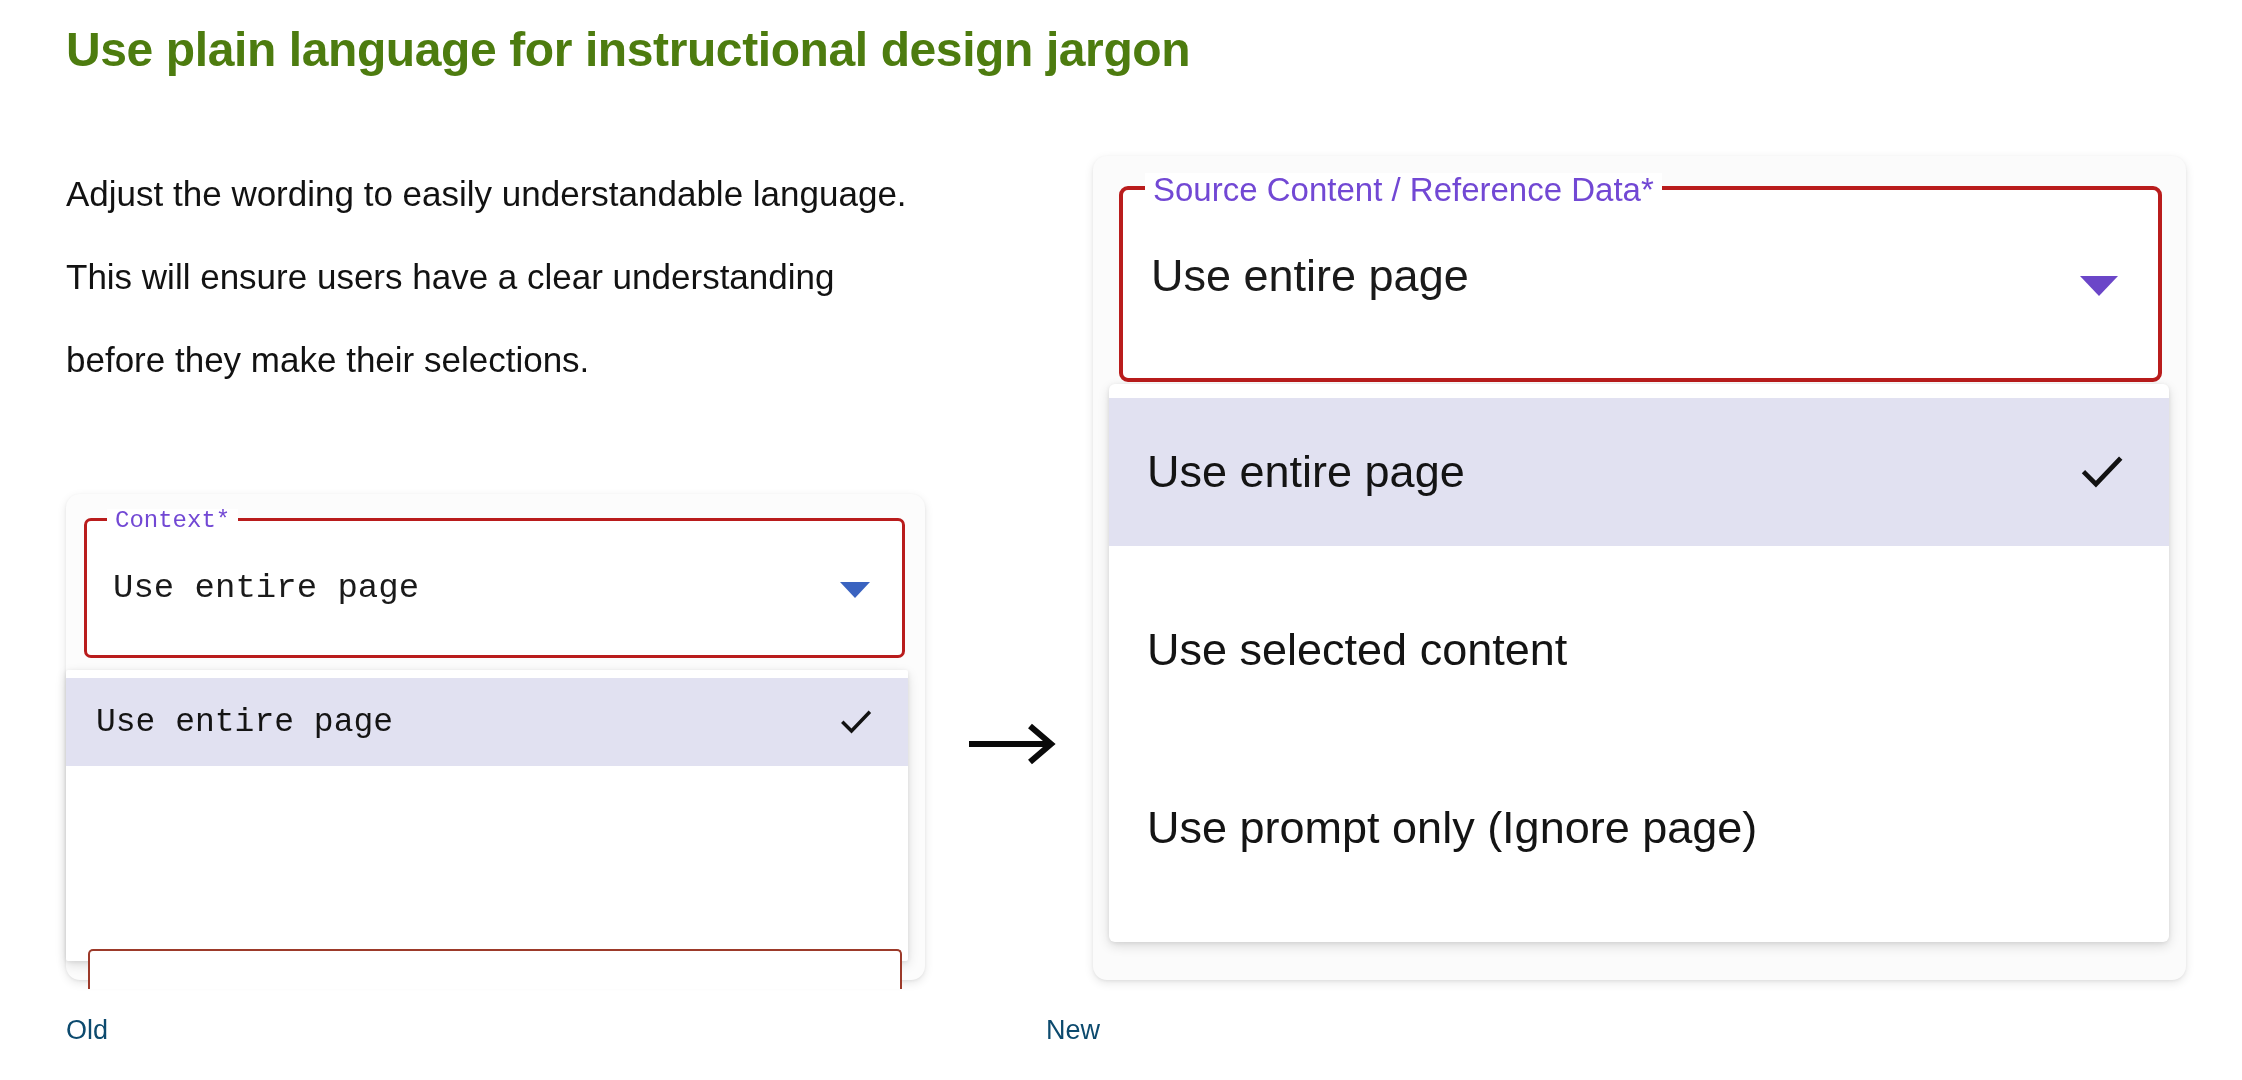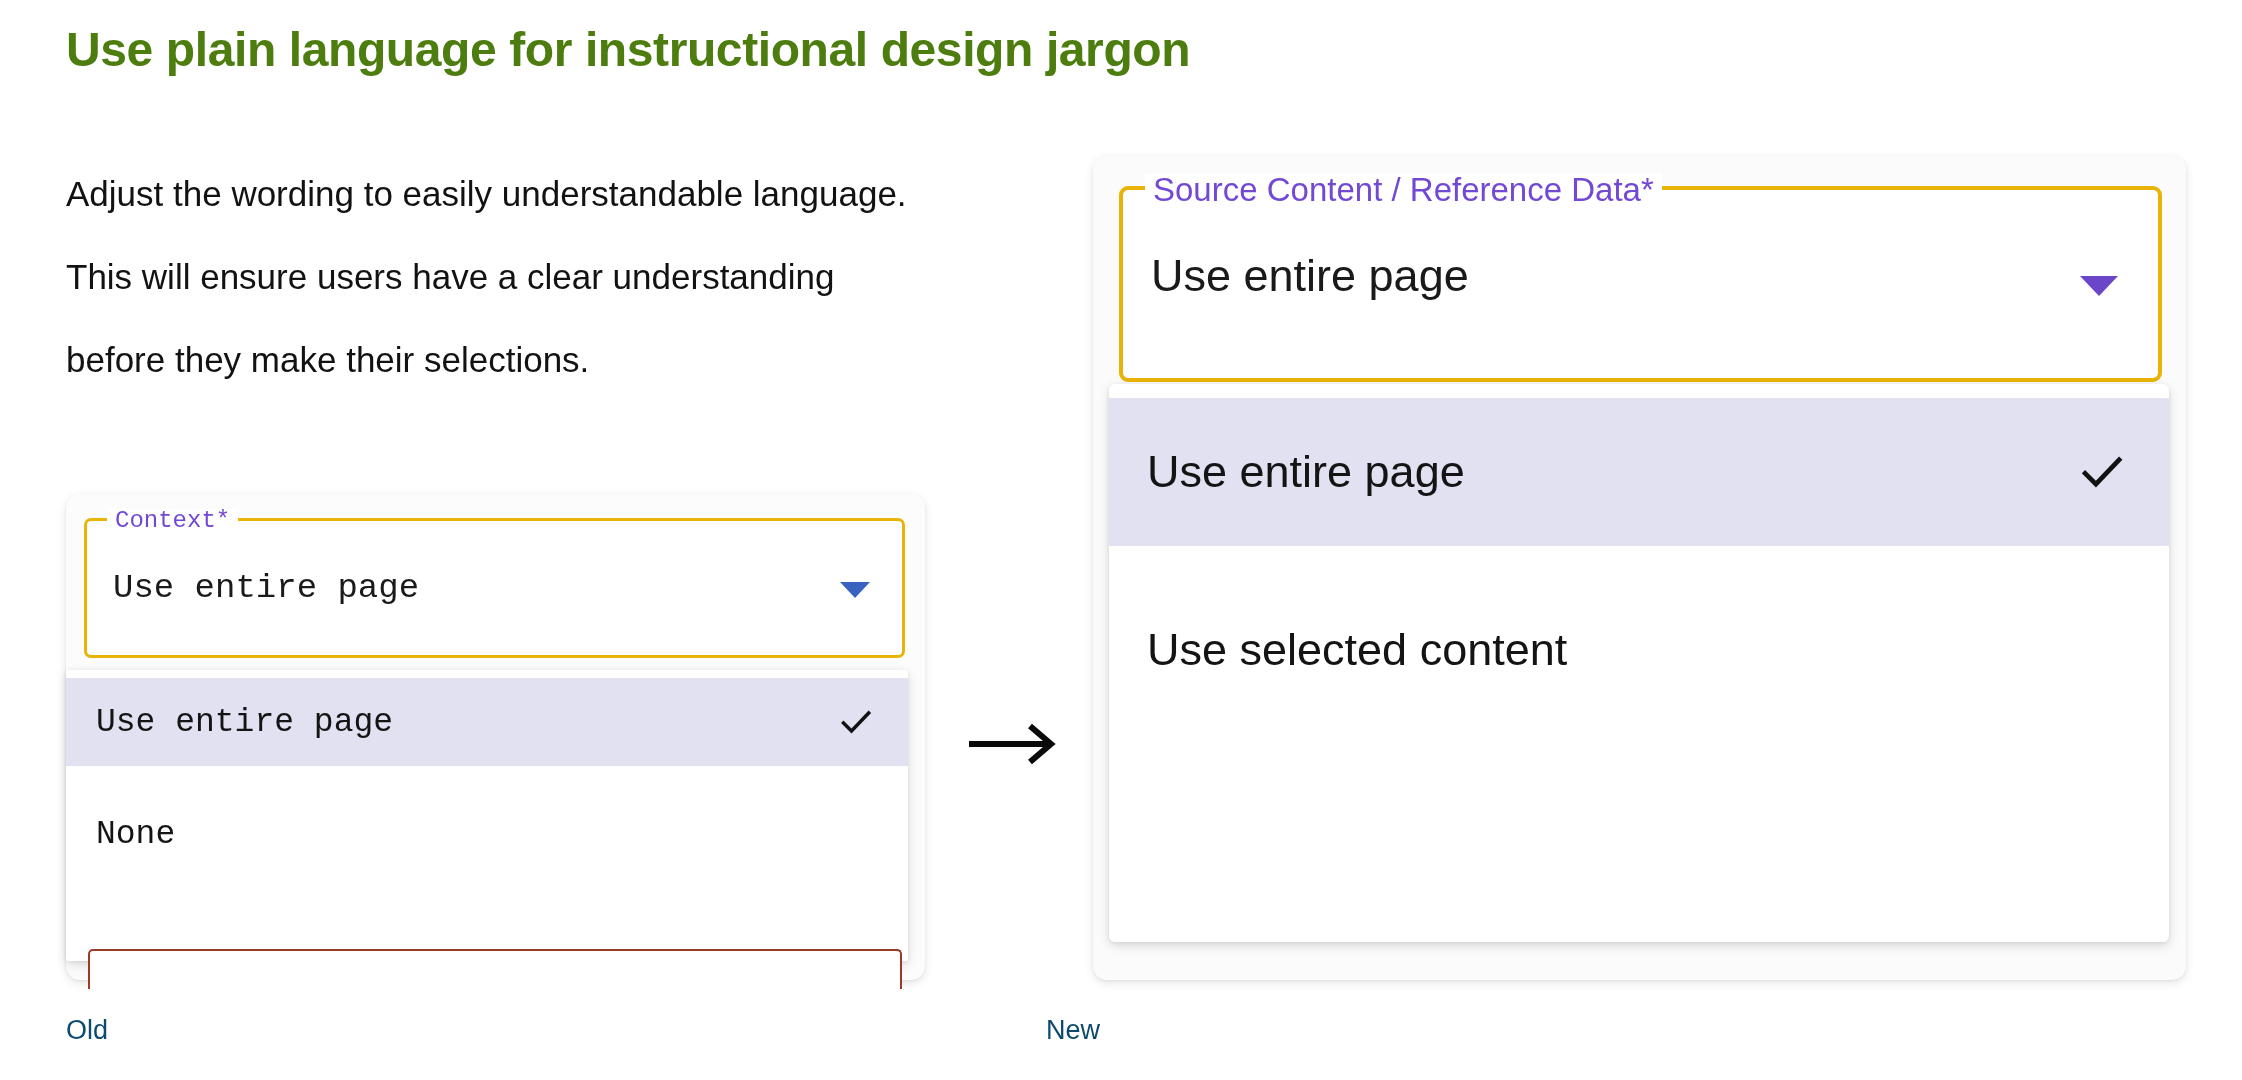--- a/index.html
+++ b/index.html
@@ -68,21 +68,21 @@
     top: 156px;
     width: 1093px;
     height: 824px;
     background: #fbfbfb;
   }
 
   
   .select-wrap {
     position: absolute;
     background: #ffffff;
-    border: 3px solid #eab308;
+    border: 3px solid #b91c1c;
     border-radius: 7px;
     box-sizing: border-box;
   }
   .select-wrap.old {
     left: 18px;
     top: 24px;
     width: 821px;
     height: 140px;
   }
   .select-wrap.new {
@@ -257,23 +257,20 @@
     </div>
 
     <div class="menu old">
       <div class="menu-item selected">
         <span class="menu-label">Use entire page</span>
         <svg class="check-icon" width="40" height="40" viewBox="0 0 24 24">
           <path d="M4.5 12.6 L9.3 17.4 L19.6 6.6" fill="none" stroke="#121212" stroke-width="2.1" stroke-linecap="square"></path>
         </svg>
       </div>
       <div class="spacer-row"></div>
-      <div class="menu-item">
-        <span class="menu-label">None</span>
-      </div>
     </div>
 
     <div class="cut-field"></div>
   </div>
 
   <svg class="flow-arrow" viewBox="0 0 96 44">
     <line x1="2" y1="22" x2="82" y2="22" stroke="#0a0a0a" stroke-width="6"></line>
     <polyline points="63,4 84,22 63,40" fill="none" stroke="#0a0a0a" stroke-width="6" stroke-linecap="butt" stroke-linejoin="miter"></polyline>
   </svg>
 
@@ -290,19 +287,22 @@
         <span class="menu-label">Use entire page</span>
         <svg class="check-icon" width="54" height="54" viewBox="0 0 24 24">
           <path d="M4.5 12.6 L9.3 17.4 L19.6 6.6" fill="none" stroke="#121212" stroke-width="2.1" stroke-linecap="square"></path>
         </svg>
       </div>
       <div class="spacer-row"></div>
       <div class="menu-item">
         <span class="menu-label">Use selected content</span>
       </div>
       <div class="spacer-row"></div>
+      <div class="menu-item">
+        <span class="menu-label">Use prompt only (Ignore page)</span>
+      </div>
     </div>
   </div>
 
 </div>
 
 <div class="caption caption-old">Old</div>
 <div class="caption caption-new">New</div>
 
 </body></html>

